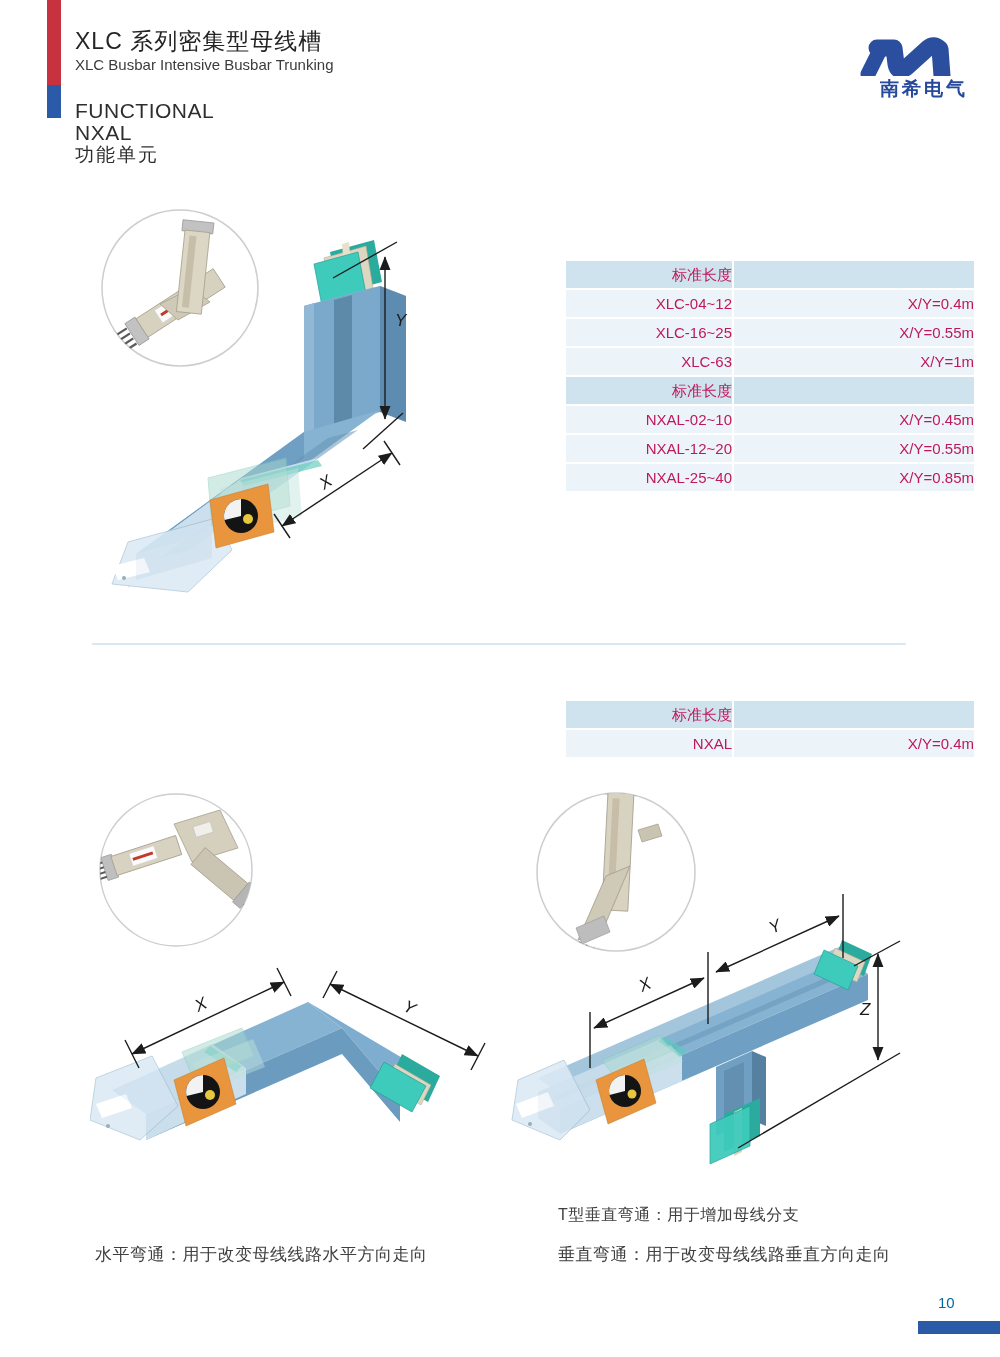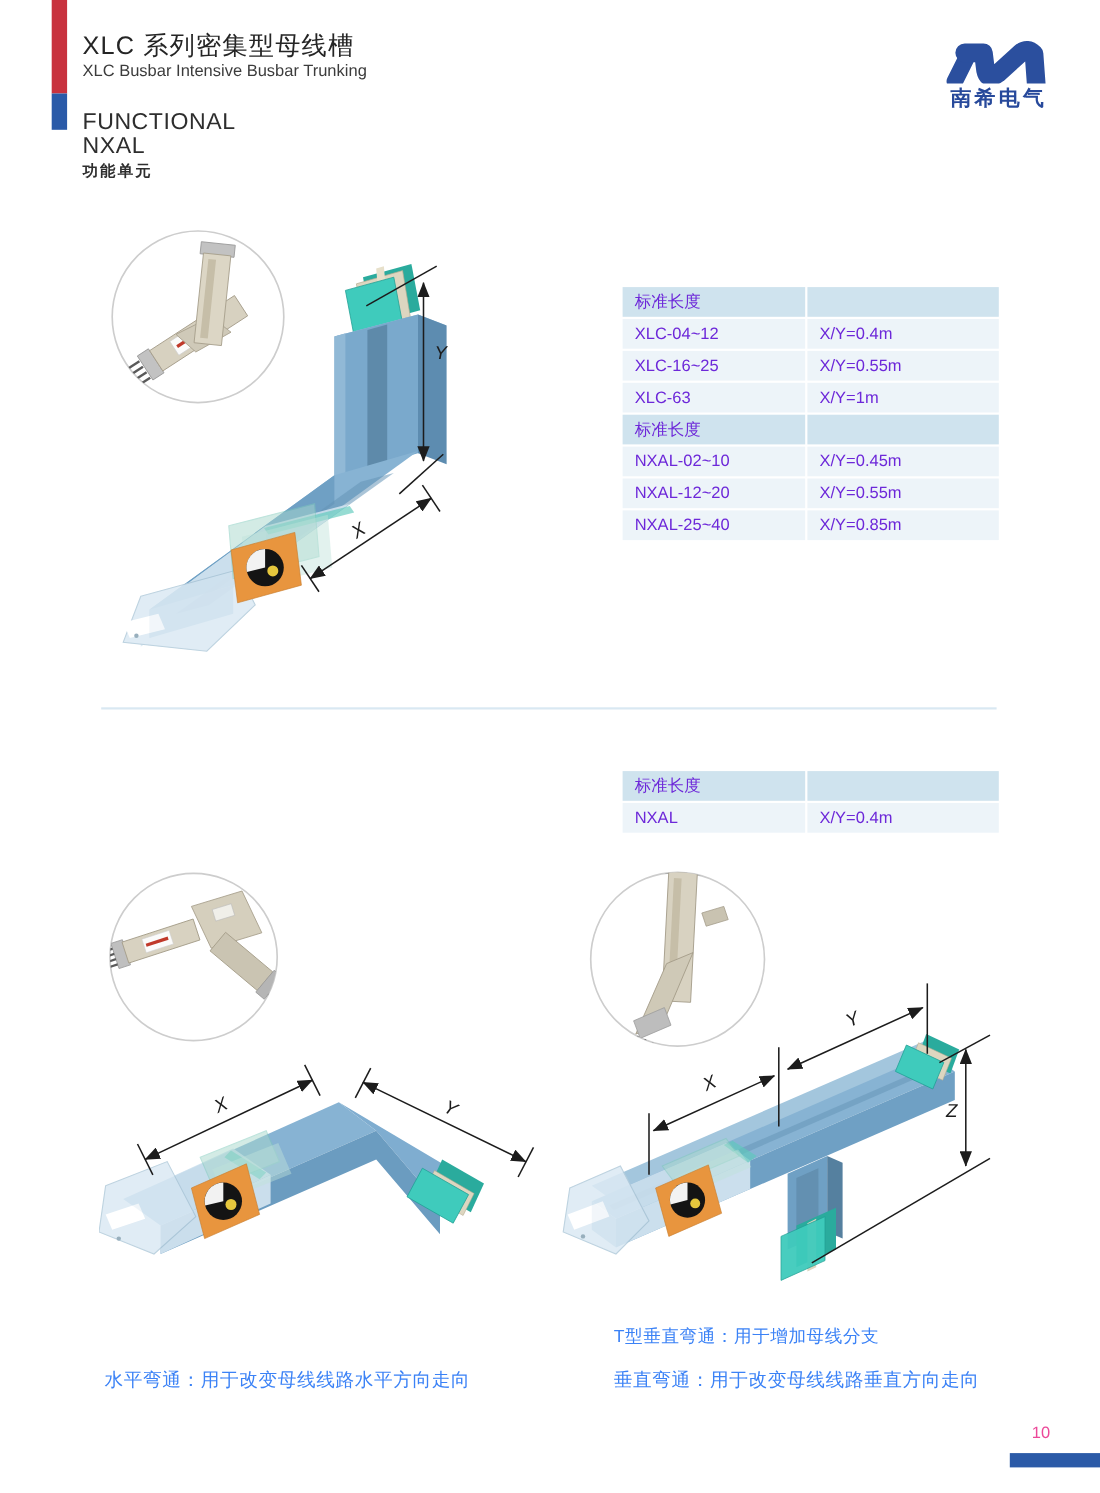--- a/index.html
+++ b/index.html
@@ -5,43 +5,43 @@
   html,body{margin:0;padding:0;background:#ffffff;}
   .page{position:relative;width:1000px;height:1357px;background:#fff;overflow:hidden;
         font-family:"Liberation Sans","DejaVu Sans",sans-serif;color:#2b2b2b;padding-left:32px;}
   .abs{position:absolute;}
   
   .bar-red{left:47px;top:0;width:14px;height:85px;background:#c8323e;}
   .bar-blue{left:47px;top:85px;width:14px;height:33px;background:#2a5aa8;}
   .title-zh{left:75px;top:26px;font-size:23px;letter-spacing:1px;color:#252525;}
   .title-en{left:75px;top:56px;font-size:15px;color:#3c3c3c;}
   .section-block{left:75px;top:100px;font-size:21px;line-height:22px;color:#2e2e2e;letter-spacing:0.5px;}
-  .section-zh{font-size:14px;font-weight:700;letter-spacing:2px;}
+  .section-zh{font-size:19px;font-weight:400;letter-spacing:2px;}
   
   .logo-glyph{left:852px;top:24px;}
-  .logo-text{left:848px;top:76px;width:120px;text-align:center;font-size:19px;font-weight:700;
+  .logo-text{left:848px;top:76px;width:120px;text-align:right;font-size:19px;font-weight:700;
              letter-spacing:3px;color:#27499b;}
   
-  .spec-table{position:absolute;width:342px;font-size:15px;color:#6d28d9;}
+  .spec-table{position:absolute;width:408px;font-size:15px;color:#be185d;text-align:right;}
   .trow{display:flex;height:27px;line-height:27px;margin-bottom:2px;}
   .tc{padding-left:11px;box-sizing:border-box;background:#edf4f9;overflow:hidden;white-space:nowrap;}
   .c1{width:166px;margin-right:2px;}
   .c2{flex:1;}
   .thead .tc{background:#cfe3ee;}
   .table-top{left:566px;top:261px;}
   .table-bottom{left:566px;top:701px;}
   
   .divider{left:92px;top:643px;width:814px;height:2px;background:#d9e8f2;}
   
-  .caption{position:absolute;font-size:17px;color:#3b82f6;letter-spacing:0.5px;text-align:center;}
+  .caption{position:absolute;font-size:17px;color:#404040;letter-spacing:0.5px;text-align:center;}
   .cap-h{left:95px;top:1243px;}
   .cap-t{left:558px;top:1205px;font-size:16px;}
   .cap-v{left:558px;top:1243px;}
   
-  .page-num{left:938px;top:1294px;font-size:15px;color:#ec4899;}
+  .page-num{left:938px;top:1294px;font-size:15px;color:#0369a1;}
   .footer-bar{left:918px;top:1321px;width:82px;height:13px;background:#2b5aa7;}
   .dim{font-style:italic;font-size:17px;fill:#1c1c1c;}
 </style>
 </head>
 <body>
 
 <div class="page">
 
   <div class="abs bar-red"></div>
   <div class="abs bar-blue"></div>

